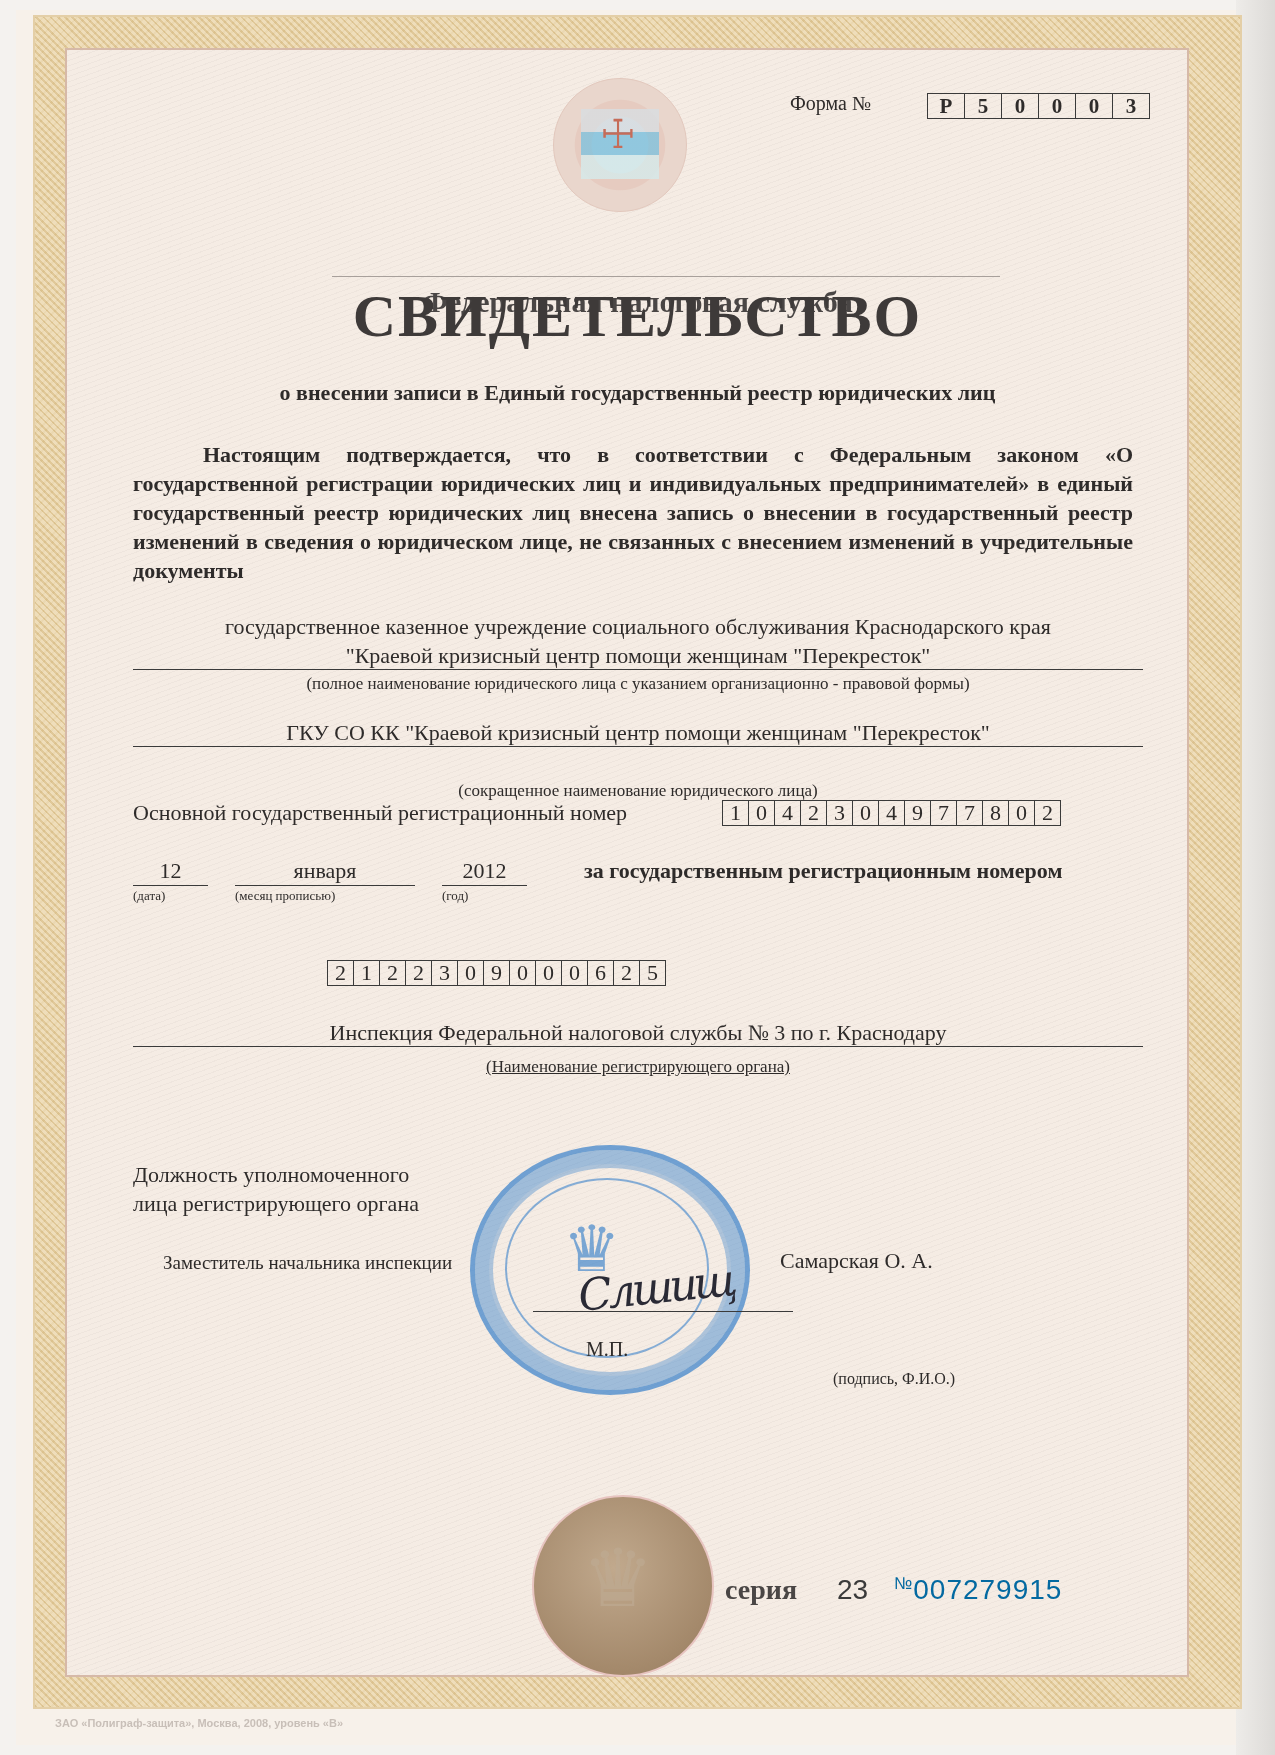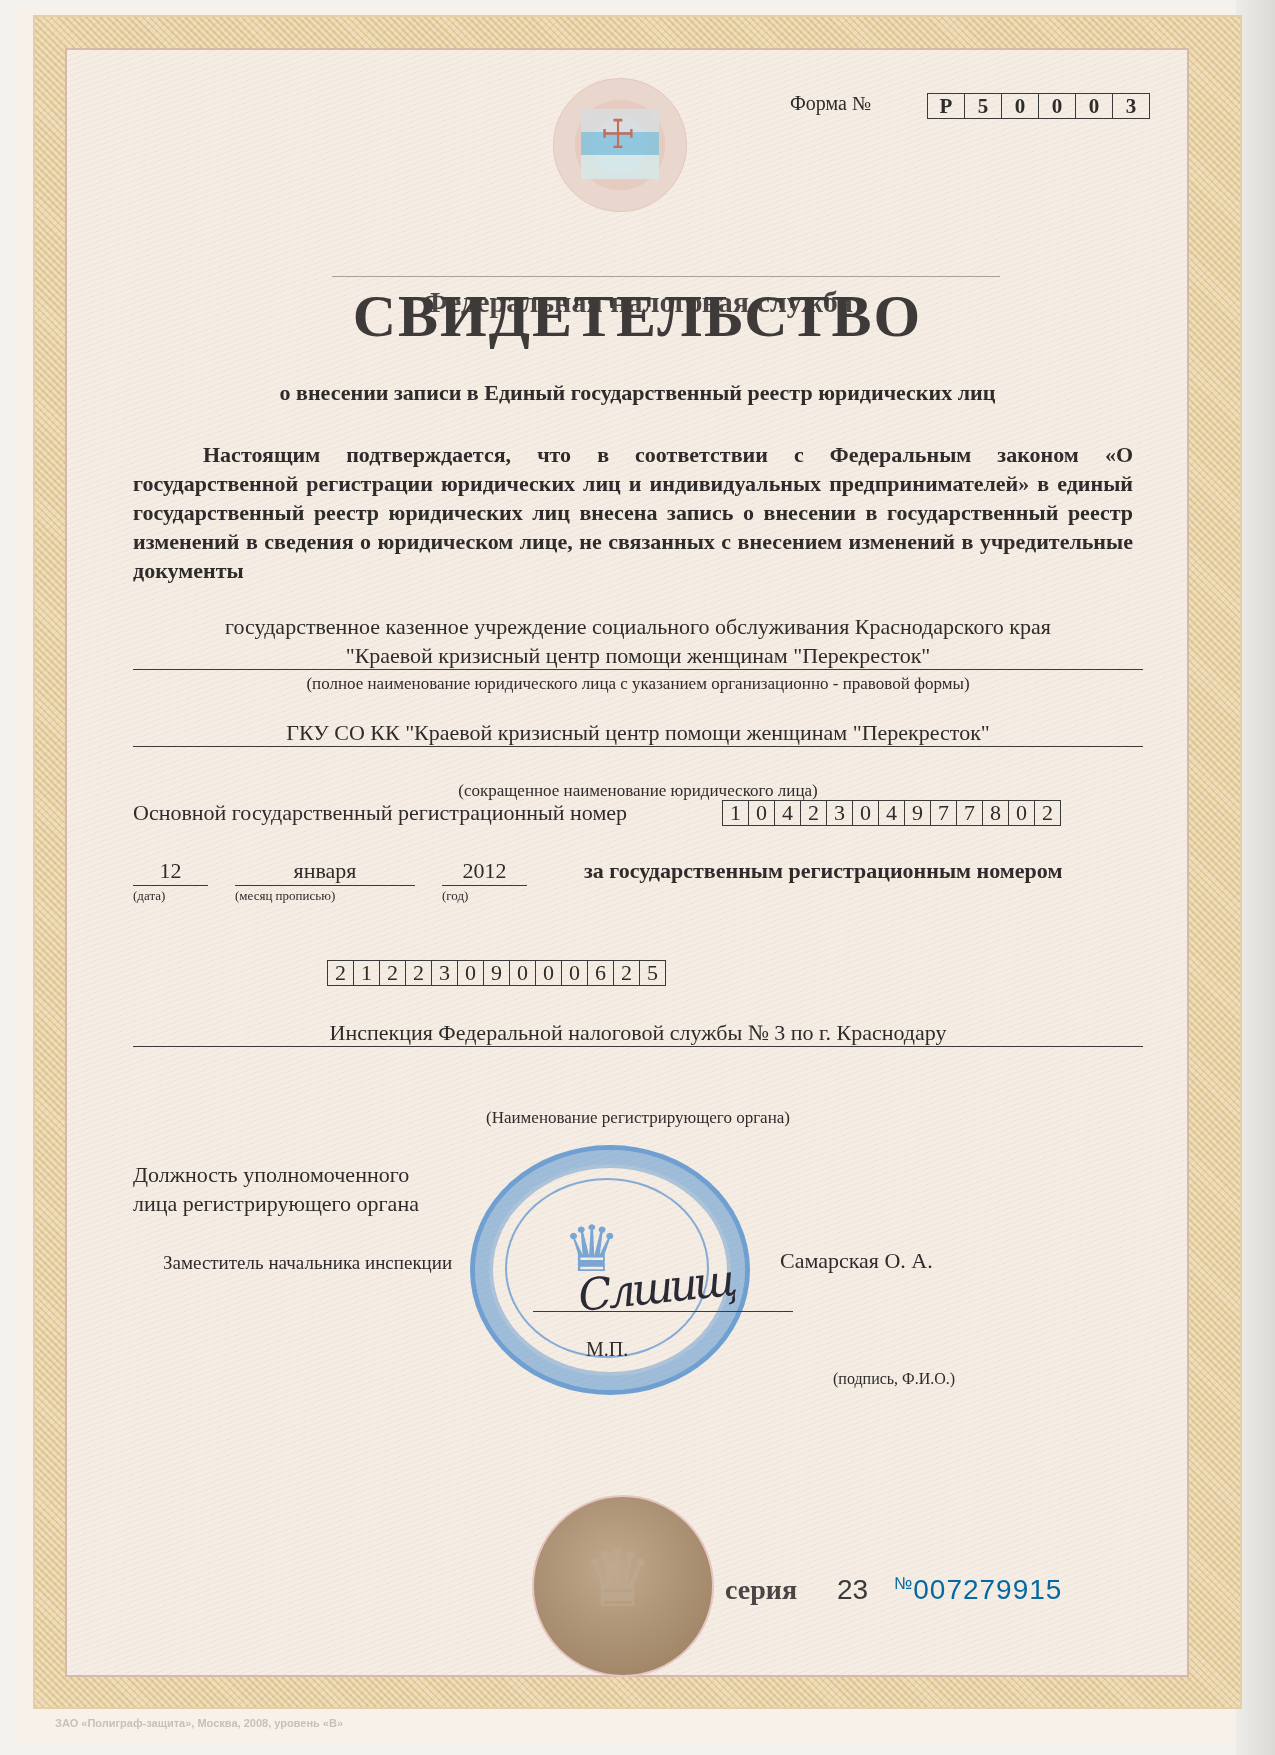--- a/index.html
+++ b/index.html
@@ -197,21 +197,21 @@
   <div class="cell">0</div>
   <div class="cell">0</div>
   <div class="cell">0</div>
   <div class="cell">6</div>
   <div class="cell">2</div>
   <div class="cell">5</div>
 </div>
 
 <div class="abs center-text" style="top:1020px;">Инспекция Федеральной налоговой службы № 3 по г. Краснодару</div>
 <div class="abs underline" style="left:133px; top:1046px; width:1010px;"></div>
-<div class="abs caption" style="top:1108px;">(Наименование регистрирующего органа)</div>
+<div class="abs caption" style="top:1057px;text-decoration:underline;">(Наименование регистрирующего органа)</div>
 
 <div class="abs official-title">
   <div>Должность уполномоченного</div>
   <div>лица регистрирующего органа</div>
 </div>
 
 <div class="stamp">
   <div class="stamp-ring"></div>
   <div class="stamp-eagle">♛</div>
 </div>

